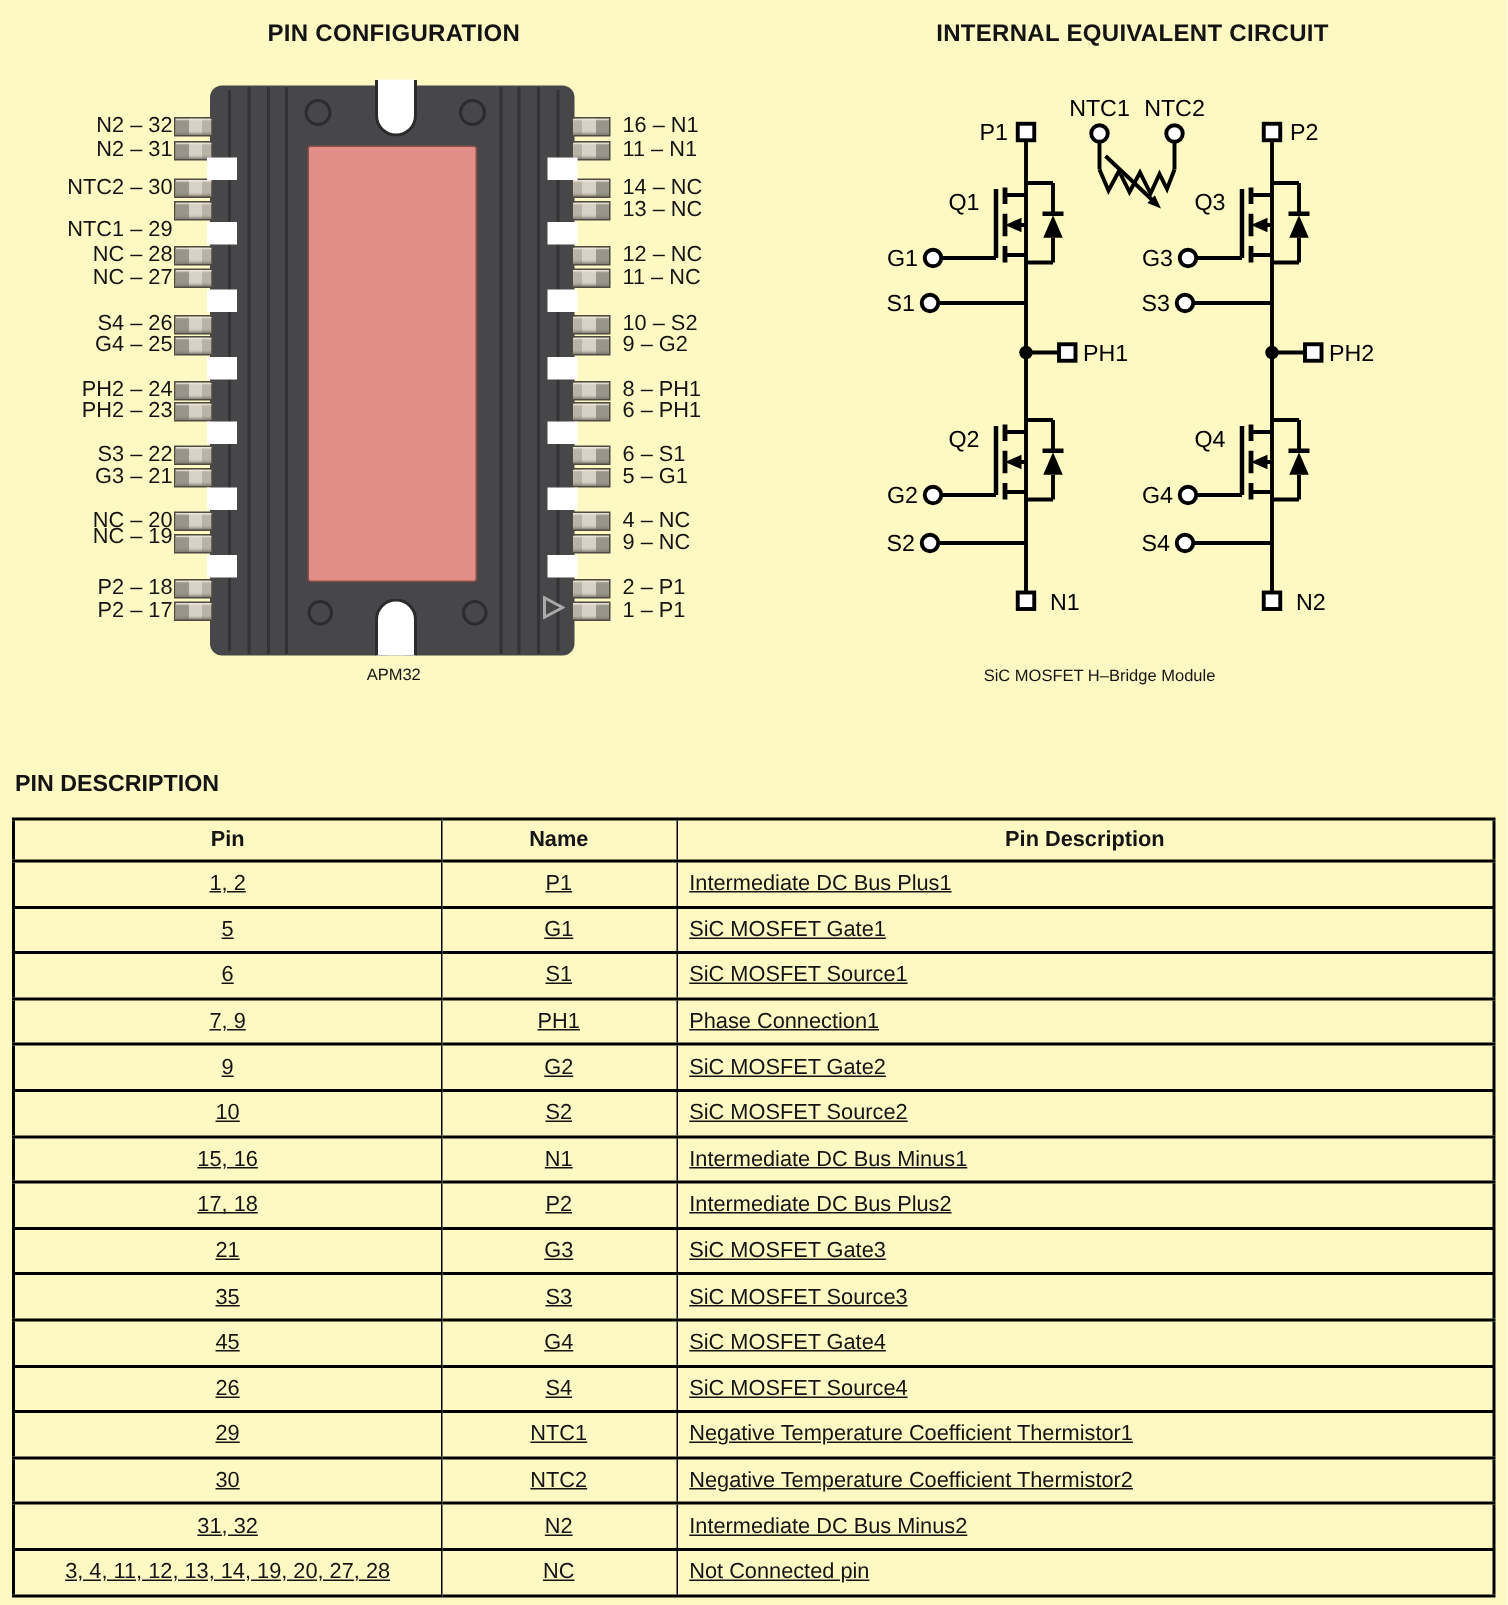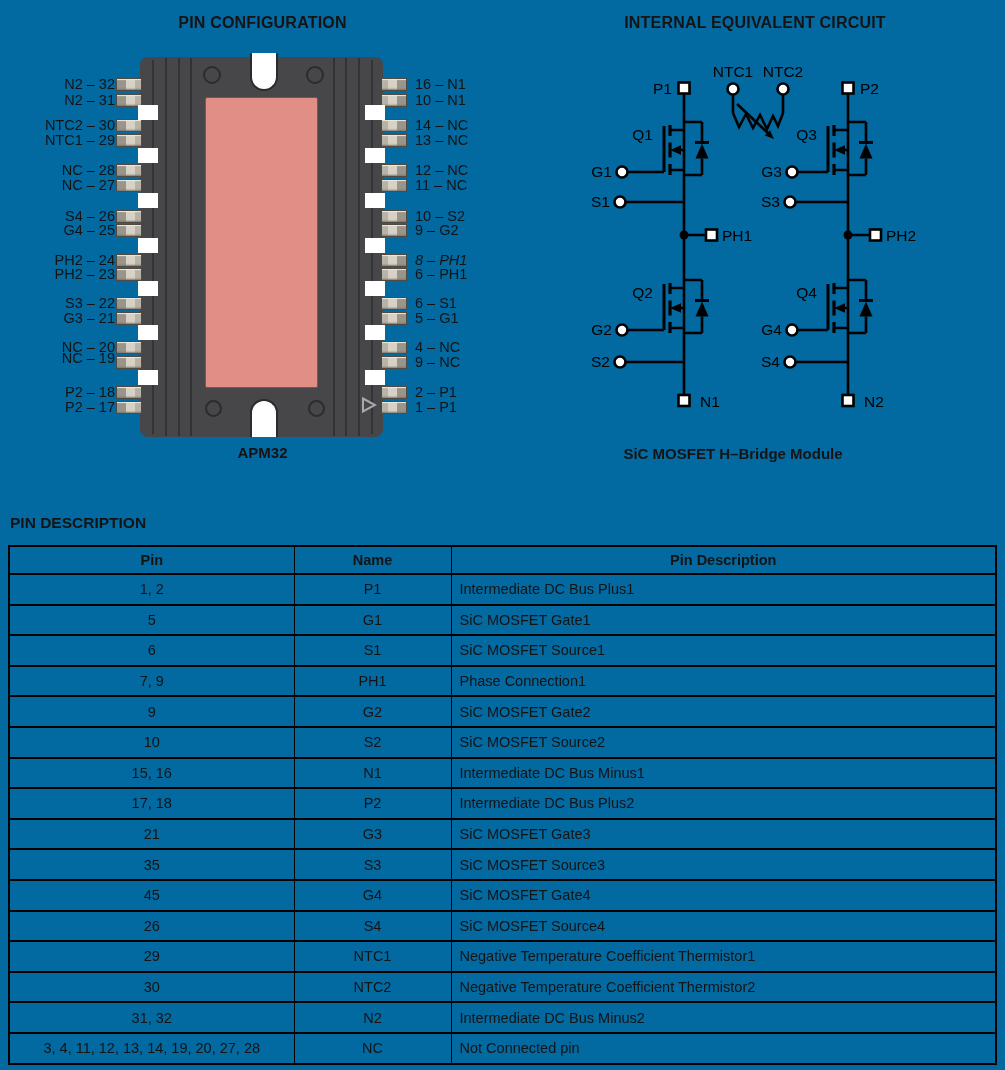--- a/index.html
+++ b/index.html
@@ -1,19 +1,19 @@
 <!DOCTYPE html>
 <html><head>
 <meta charset="utf-8">
 <style>
   html,body{margin:0;padding:0;background:#fff;}
-  #page{position:relative;width:1005px;height:1070px;background:#0369a1;
+  #page{position:relative;width:1005px;height:1070px;background:#fef9c3;
         font-family:"Liberation Sans","DejaVu Sans",sans-serif;color:#141414;overflow:hidden;}
   .fig-title{position:absolute;font-weight:bold;font-size:16px;text-align:center;letter-spacing:.2px;}
-  .fig-caption{position:absolute;font-weight:bold;font-size:15px;text-align:center;}
+  .fig-caption{position:absolute;font-weight:normal;font-size:11px;text-align:center;}
   
   .pkg-body{position:absolute;left:140px;top:57px;width:243px;height:380px;background:#474749;border-radius:8px;}
   .pkg-line{position:absolute;width:2px;background:#333335;}
   .pkg-notch-side{position:absolute;width:20px;height:15px;background:#fff;box-sizing:border-box;}
   .pkg-notch-v{position:absolute;width:28px;height:38px;background:#fff;box-sizing:border-box;border:2.5px solid #2b2b2d;}
   .pkg-hole{position:absolute;box-sizing:border-box;border:2.5px solid #2c2c2e;border-radius:50%;}
   .pad{position:absolute;left:205px;top:97px;width:113px;height:291px;background:#e18e86;border:1px solid #8a4f49;border-radius:2px;box-sizing:border-box;}
   .pin-lead{position:absolute;width:26px;height:13px;box-sizing:border-box;border:1px solid #4e4a44;
             background:linear-gradient(90deg,#9a958b 0 9px,#d8d2c6 9px 18px,#b9b3a7 18px);
             box-shadow:inset 0 2px 1px -1px #efe9de, inset 0 -3px 2px -2px #7d786e;}
@@ -26,21 +26,21 @@
   #circuit .w{stroke:#000;stroke-width:2.6;fill:none;}
   #circuit text{font-family:"Liberation Sans","DejaVu Sans",sans-serif;font-size:15.5px;fill:#000;}
   
   #pin-desc-heading{position:absolute;left:10px;top:514px;font-weight:bold;font-size:15.5px;}
   #tablewrap{position:absolute;left:8px;top:545px;width:989px;}
   table{border-collapse:collapse;width:100%;table-layout:fixed;}
   th,td{border-left:1.5px solid #000;border-right:1.5px solid #000;border-top:2px solid #000;border-bottom:2px solid #000;
         font-size:14.5px;padding:0;overflow:hidden;white-space:nowrap;}
   table{border:2px solid #000;}
   th{height:26px;font-weight:bold;text-align:center;}
-  td{height:28.6px;text-align:center;}
+  td{height:28.6px;text-align:center;text-decoration:underline;}
   td.desc,th.desc{text-align:left;padding-left:8px;}
   col.c1{width:285px;} col.c2{width:157px;}
   .marker-svg{position:absolute;left:361px;top:397px;}
 </style>
 </head>
 <body>
 
 <div id="page">
 
   <div class="fig-title" style="left:0;top:14px;width:525px;">PIN CONFIGURATION</div>
@@ -248,49 +248,49 @@
         </tbody>
     </table>
   </div>
 <div class="pin-lead" style="left: 116px; top: 77.5px;"></div>
     <div class="pin-lead rt" style="left: 381px; top: 77.5px;"></div>
     <div class="pin-label lf" style="top: 75px;">N2 – 32</div>
     <div class="pin-label rt" style="top: 75px;">16 – N1</div>
     <div class="pin-lead" style="left: 116px; top: 93.5px;"></div>
     <div class="pin-lead rt" style="left: 381px; top: 93.5px;"></div>
     <div class="pin-label lf" style="top: 91px;">N2 – 31</div>
-    <div class="pin-label rt" style="top: 91px;">10 – N1</div>
+    <div class="pin-label rt" style="top: 91px;">11 – N1</div>
     <div class="pin-lead" style="left: 116px; top: 118.5px;"></div>
     <div class="pin-lead rt" style="left: 381px; top: 118.5px;"></div>
     <div class="pin-label lf" style="top: 116px;">NTC2 – 30</div>
     <div class="pin-label rt" style="top: 116px;">14 – NC</div>
     <div class="pin-lead" style="left: 116px; top: 133.5px;"></div>
     <div class="pin-lead rt" style="left: 381px; top: 133.5px;"></div>
-    <div class="pin-label lf" style="top: 131px;">NTC1 – 29</div>
+    <div class="pin-label lf" style="top: 144px;">NTC1 – 29</div>
     <div class="pin-label rt" style="top: 131px;">13 – NC</div>
     <div class="pin-lead" style="left: 116px; top: 163.5px;"></div>
     <div class="pin-lead rt" style="left: 381px; top: 163.5px;"></div>
     <div class="pin-label lf" style="top: 161px;">NC – 28</div>
     <div class="pin-label rt" style="top: 161px;">12 – NC</div>
     <div class="pin-lead" style="left: 116px; top: 178.5px;"></div>
     <div class="pin-lead rt" style="left: 381px; top: 178.5px;"></div>
     <div class="pin-label lf" style="top: 176px;">NC – 27</div>
     <div class="pin-label rt" style="top: 176px;">11 – NC</div>
     <div class="pin-lead" style="left: 116px; top: 209.5px;"></div>
     <div class="pin-lead rt" style="left: 381px; top: 209.5px;"></div>
     <div class="pin-label lf" style="top: 207px;">S4 – 26</div>
     <div class="pin-label rt" style="top: 207px;">10 – S2</div>
     <div class="pin-lead" style="left: 116px; top: 223.5px;"></div>
     <div class="pin-lead rt" style="left: 381px; top: 223.5px;"></div>
     <div class="pin-label lf" style="top: 221px;">G4 – 25</div>
     <div class="pin-label rt" style="top: 221px;">9 – G2</div>
     <div class="pin-lead" style="left: 116px; top: 253.5px;"></div>
     <div class="pin-lead rt" style="left: 381px; top: 253.5px;"></div>
     <div class="pin-label lf" style="top: 251px;">PH2 – 24</div>
-    <div class="pin-label rt" style="top: 251px; font-style: italic;">8 – PH1</div>
+    <div class="pin-label rt" style="top: 251px;">8 – PH1</div>
     <div class="pin-lead" style="left: 116px; top: 267.5px;"></div>
     <div class="pin-lead rt" style="left: 381px; top: 267.5px;"></div>
     <div class="pin-label lf" style="top: 265px;">PH2 – 23</div>
     <div class="pin-label rt" style="top: 265px;">6 – PH1</div>
     <div class="pin-lead" style="left: 116px; top: 296.5px;"></div>
     <div class="pin-lead rt" style="left: 381px; top: 296.5px;"></div>
     <div class="pin-label lf" style="top: 294px;">S3 – 22</div>
     <div class="pin-label rt" style="top: 294px;">6 – S1</div>
     <div class="pin-lead" style="left: 116px; top: 311.5px;"></div>
     <div class="pin-lead rt" style="left: 381px; top: 311.5px;"></div>

